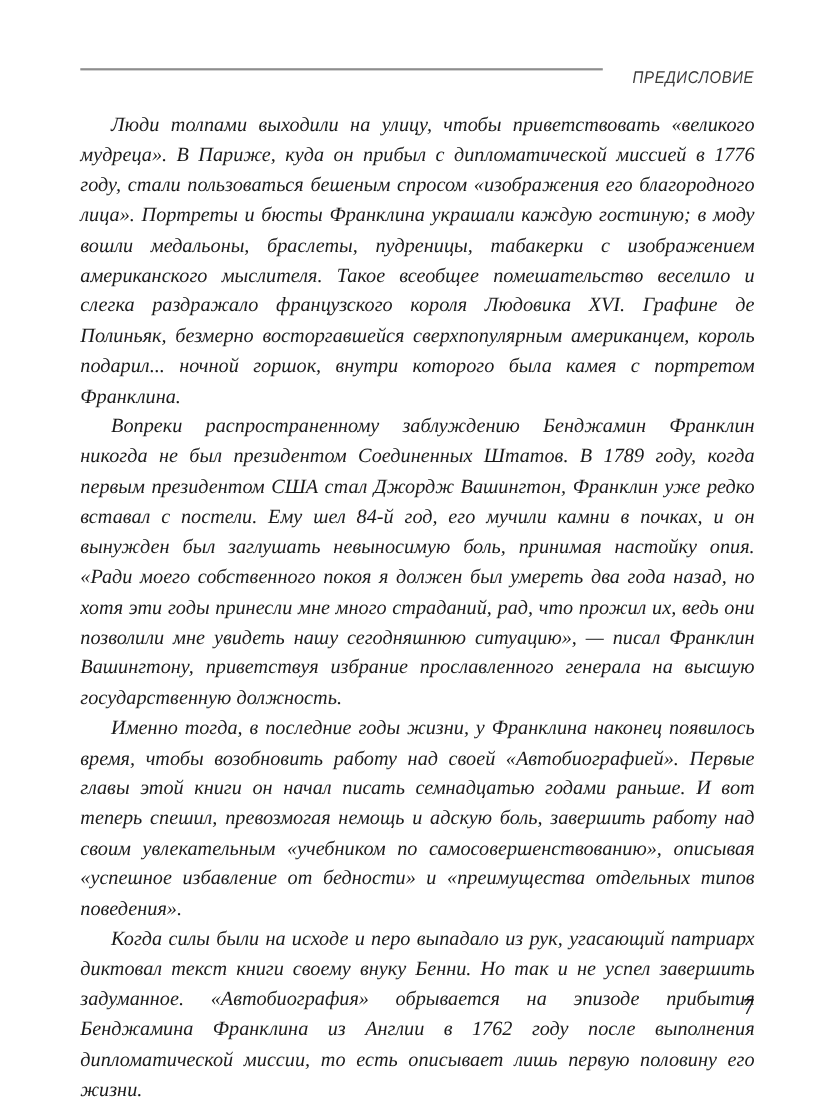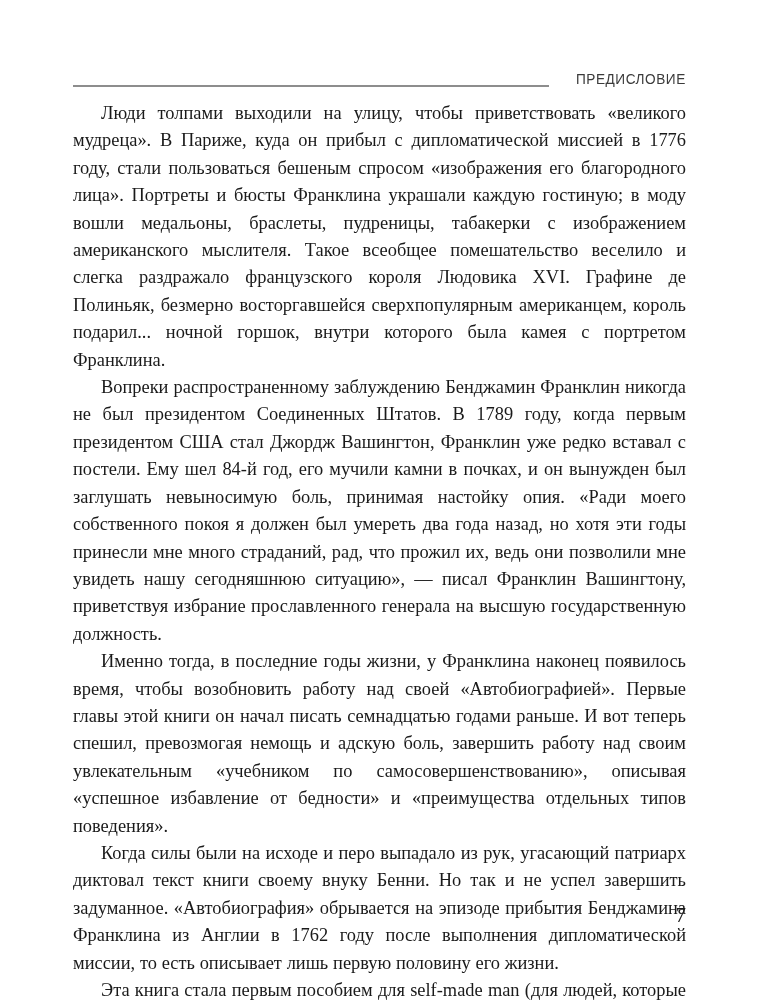--- a/index.html
+++ b/index.html
@@ -25,23 +25,24 @@
   }
 
   
   .running-head {
     position: absolute;
     top: 62px;
     left: 73px;
     right: 73px;
     height: 26px;
     display: flex;
-    align-items: flex-end;
+    align-items: flex-start;
     justify-content: flex-end;
     gap: 12px;
+    font-style: italic;
   }
 
   .running-head-rule {
     flex: 1 1 auto;
     height: 0;
     border-top: 2px solid #8d8d8d;
     margin-bottom: 1px;
   }
 
   .running-head-title {
@@ -65,20 +66,21 @@
 
   .para {
     margin: 0;
     text-indent: 28px;
     text-align: justify;
     text-justify: inter-word;
     font-size: 18.4px;
     line-height: 27.4px;
     hyphens: manual;
     word-spacing: 0.2px;
+    font-style: italic;
   }
 
   .para.last-open {
     text-align: justify;
   }
   .para.last-open::after {
     content: "";
     display: inline-block;
     width: 100%;
   }

